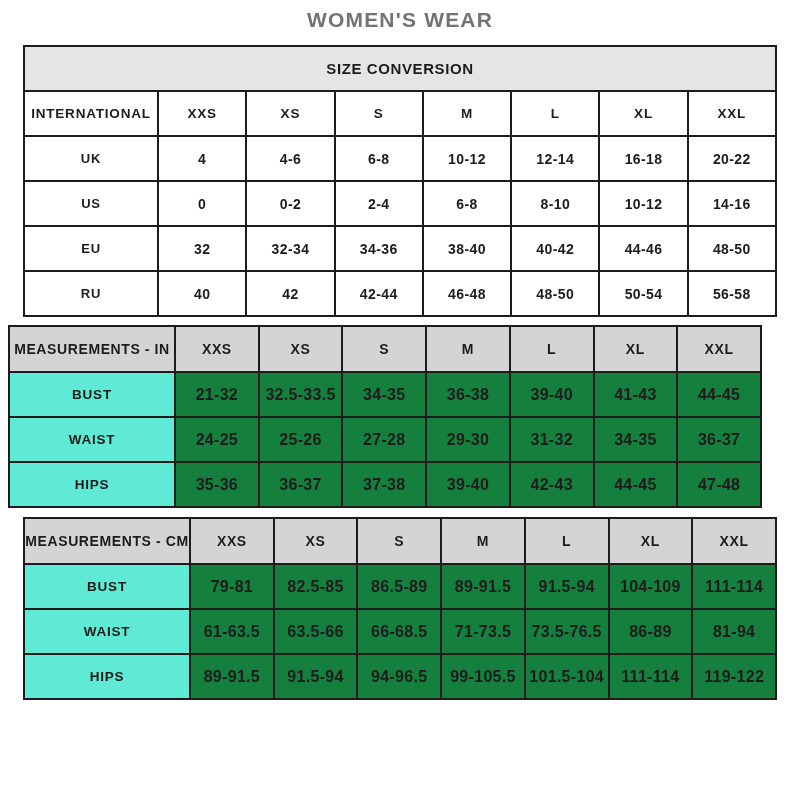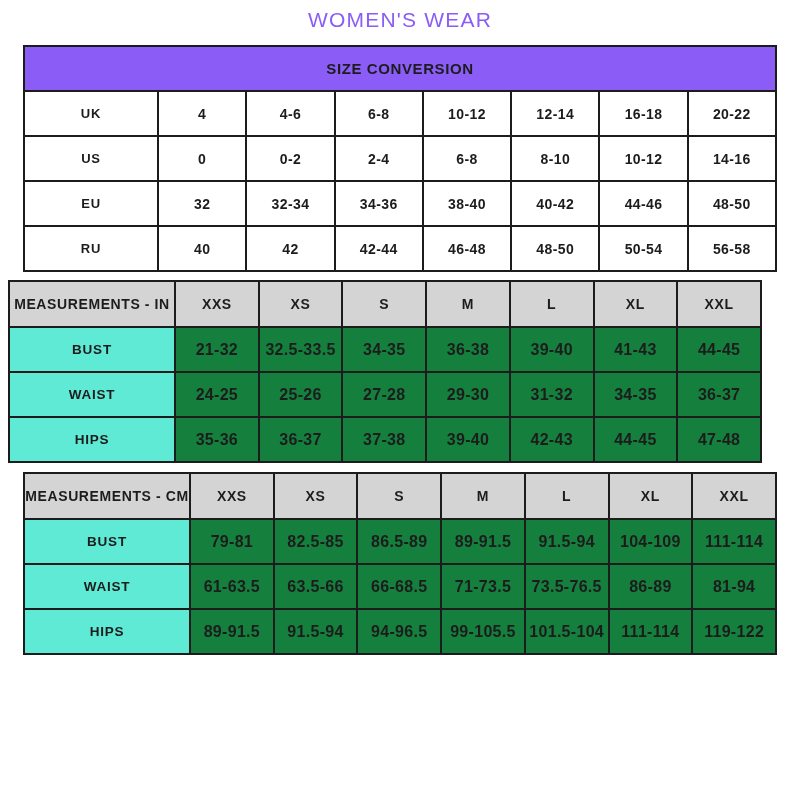--- a/index.html
+++ b/index.html
@@ -5,23 +5,23 @@
   * { margin:0; padding:0; box-sizing:border-box; }
   html,body { width:800px; height:800px; background:#ffffff; }
   body {
     font-family:"Liberation Sans", sans-serif;
     color:#1c1c1c;
     padding-top:8px;
   }
   .title {
     text-align:center;
     font-size:21px;
-    font-weight:400;
+    font-weight:700;
     letter-spacing:1.2px;
-    color:#8b5cf6;
+    color:#737373;
   }
   table {
     border-collapse:collapse;
     table-layout:fixed;
     width:754px;
     margin:0 auto;
   }
   .t1 { margin-top:13px; }
   .t2 { margin-top:8px;margin-left:8px; }
   .t3 { margin-top:9px; }
@@ -29,21 +29,21 @@
     border:2px solid #1c1c1c;
     text-align:center;
     vertical-align:middle;
     overflow:hidden;
   }
   
   .t1 .lead-col { width:134px; }
   .t2 .lead-col, .t3 .lead-col { width:166px; }
   
   .t1 .section-cell {
-    background:#8b5cf6;
+    background:#e5e5e5;
     height:42px;
     font-size:15px;
     font-weight:700;
     letter-spacing:0.6px;
   }
   .t1 tr { height:45px; }
   .t1 .colhead th {
     background:#ffffff;
     font-size:13.5px;
     font-weight:600;
@@ -90,20 +90,30 @@
 
   <table class="t1">
     <colgroup>
         <col class="lead-col">
         <col span="7">
       </colgroup>
     <thead>
       <tr>
         <th class="section-cell" colspan="8">SIZE CONVERSION</th>
       </tr>
+      <tr class="colhead">
+          <th class="lead">INTERNATIONAL</th>
+          <th>XXS</th>
+          <th>XS</th>
+          <th>S</th>
+          <th>M</th>
+          <th>L</th>
+          <th>XL</th>
+          <th>XXL</th>
+        </tr>
     </thead>
     <tbody>
         <tr>
           <th class="lead">UK</th>
           <td class="val">4</td>
           <td class="val">4-6</td>
           <td class="val">6-8</td>
           <td class="val">10-12</td>
           <td class="val">12-14</td>
           <td class="val">16-18</td>

